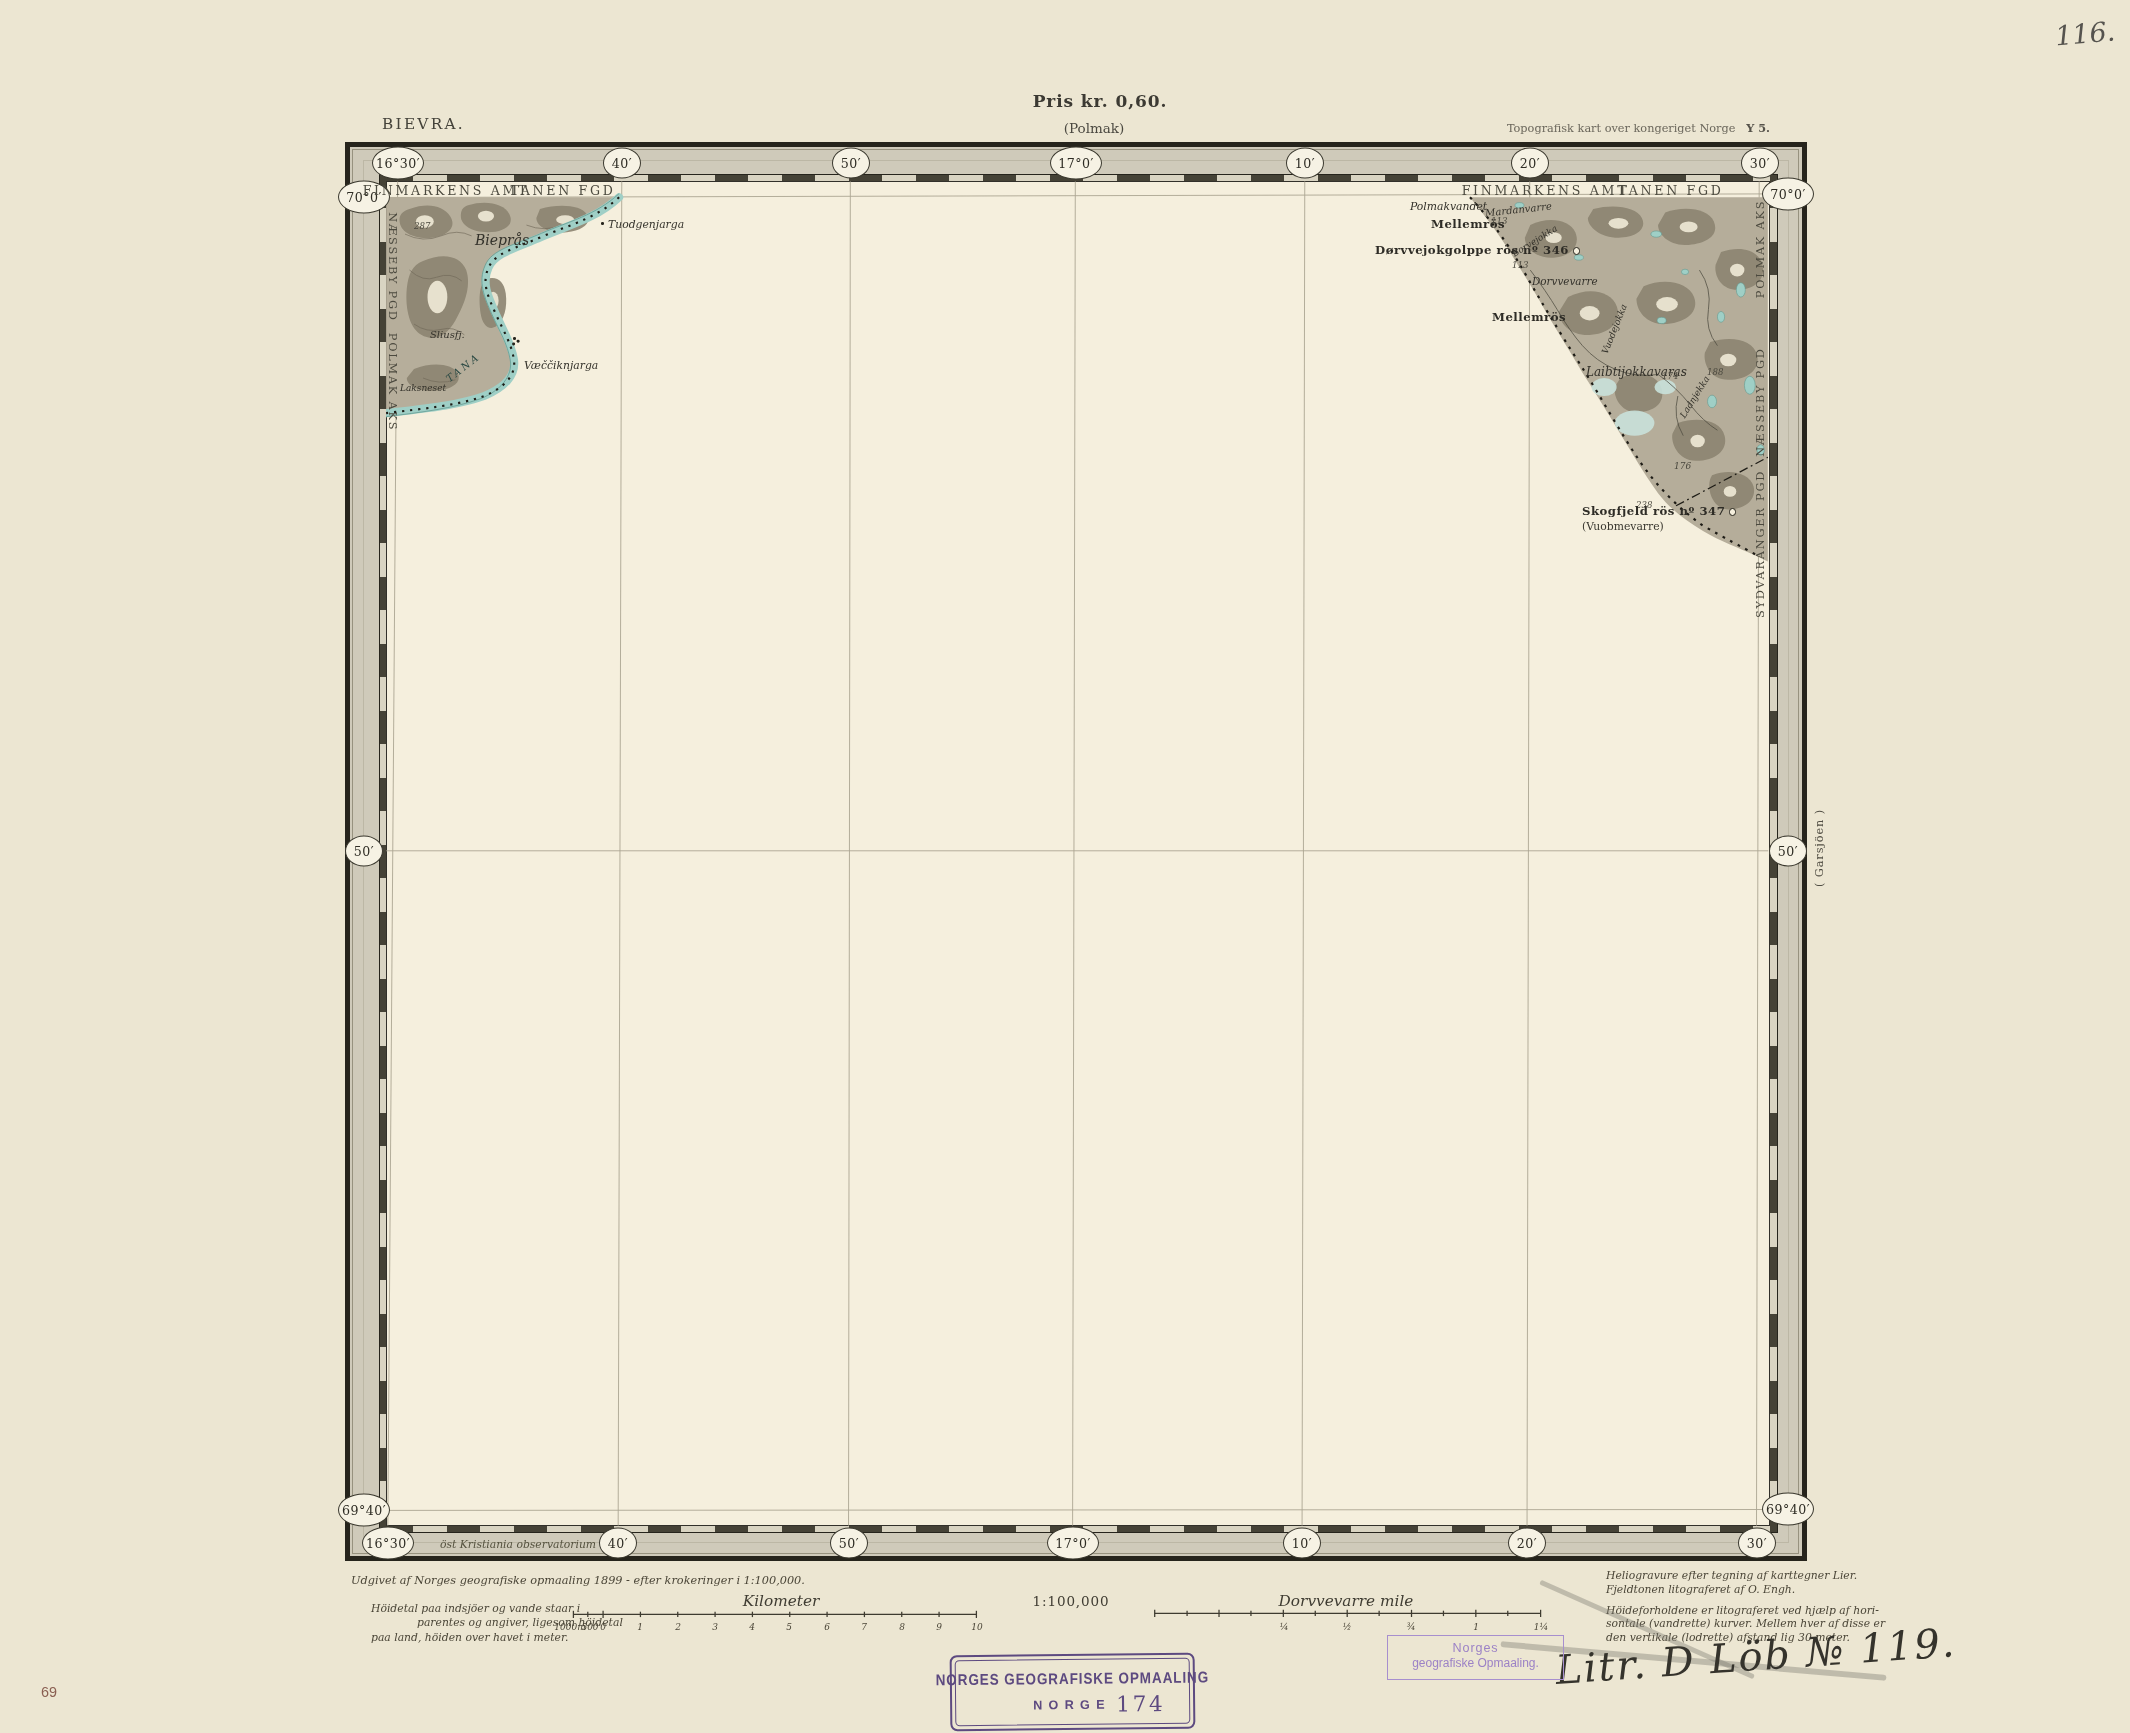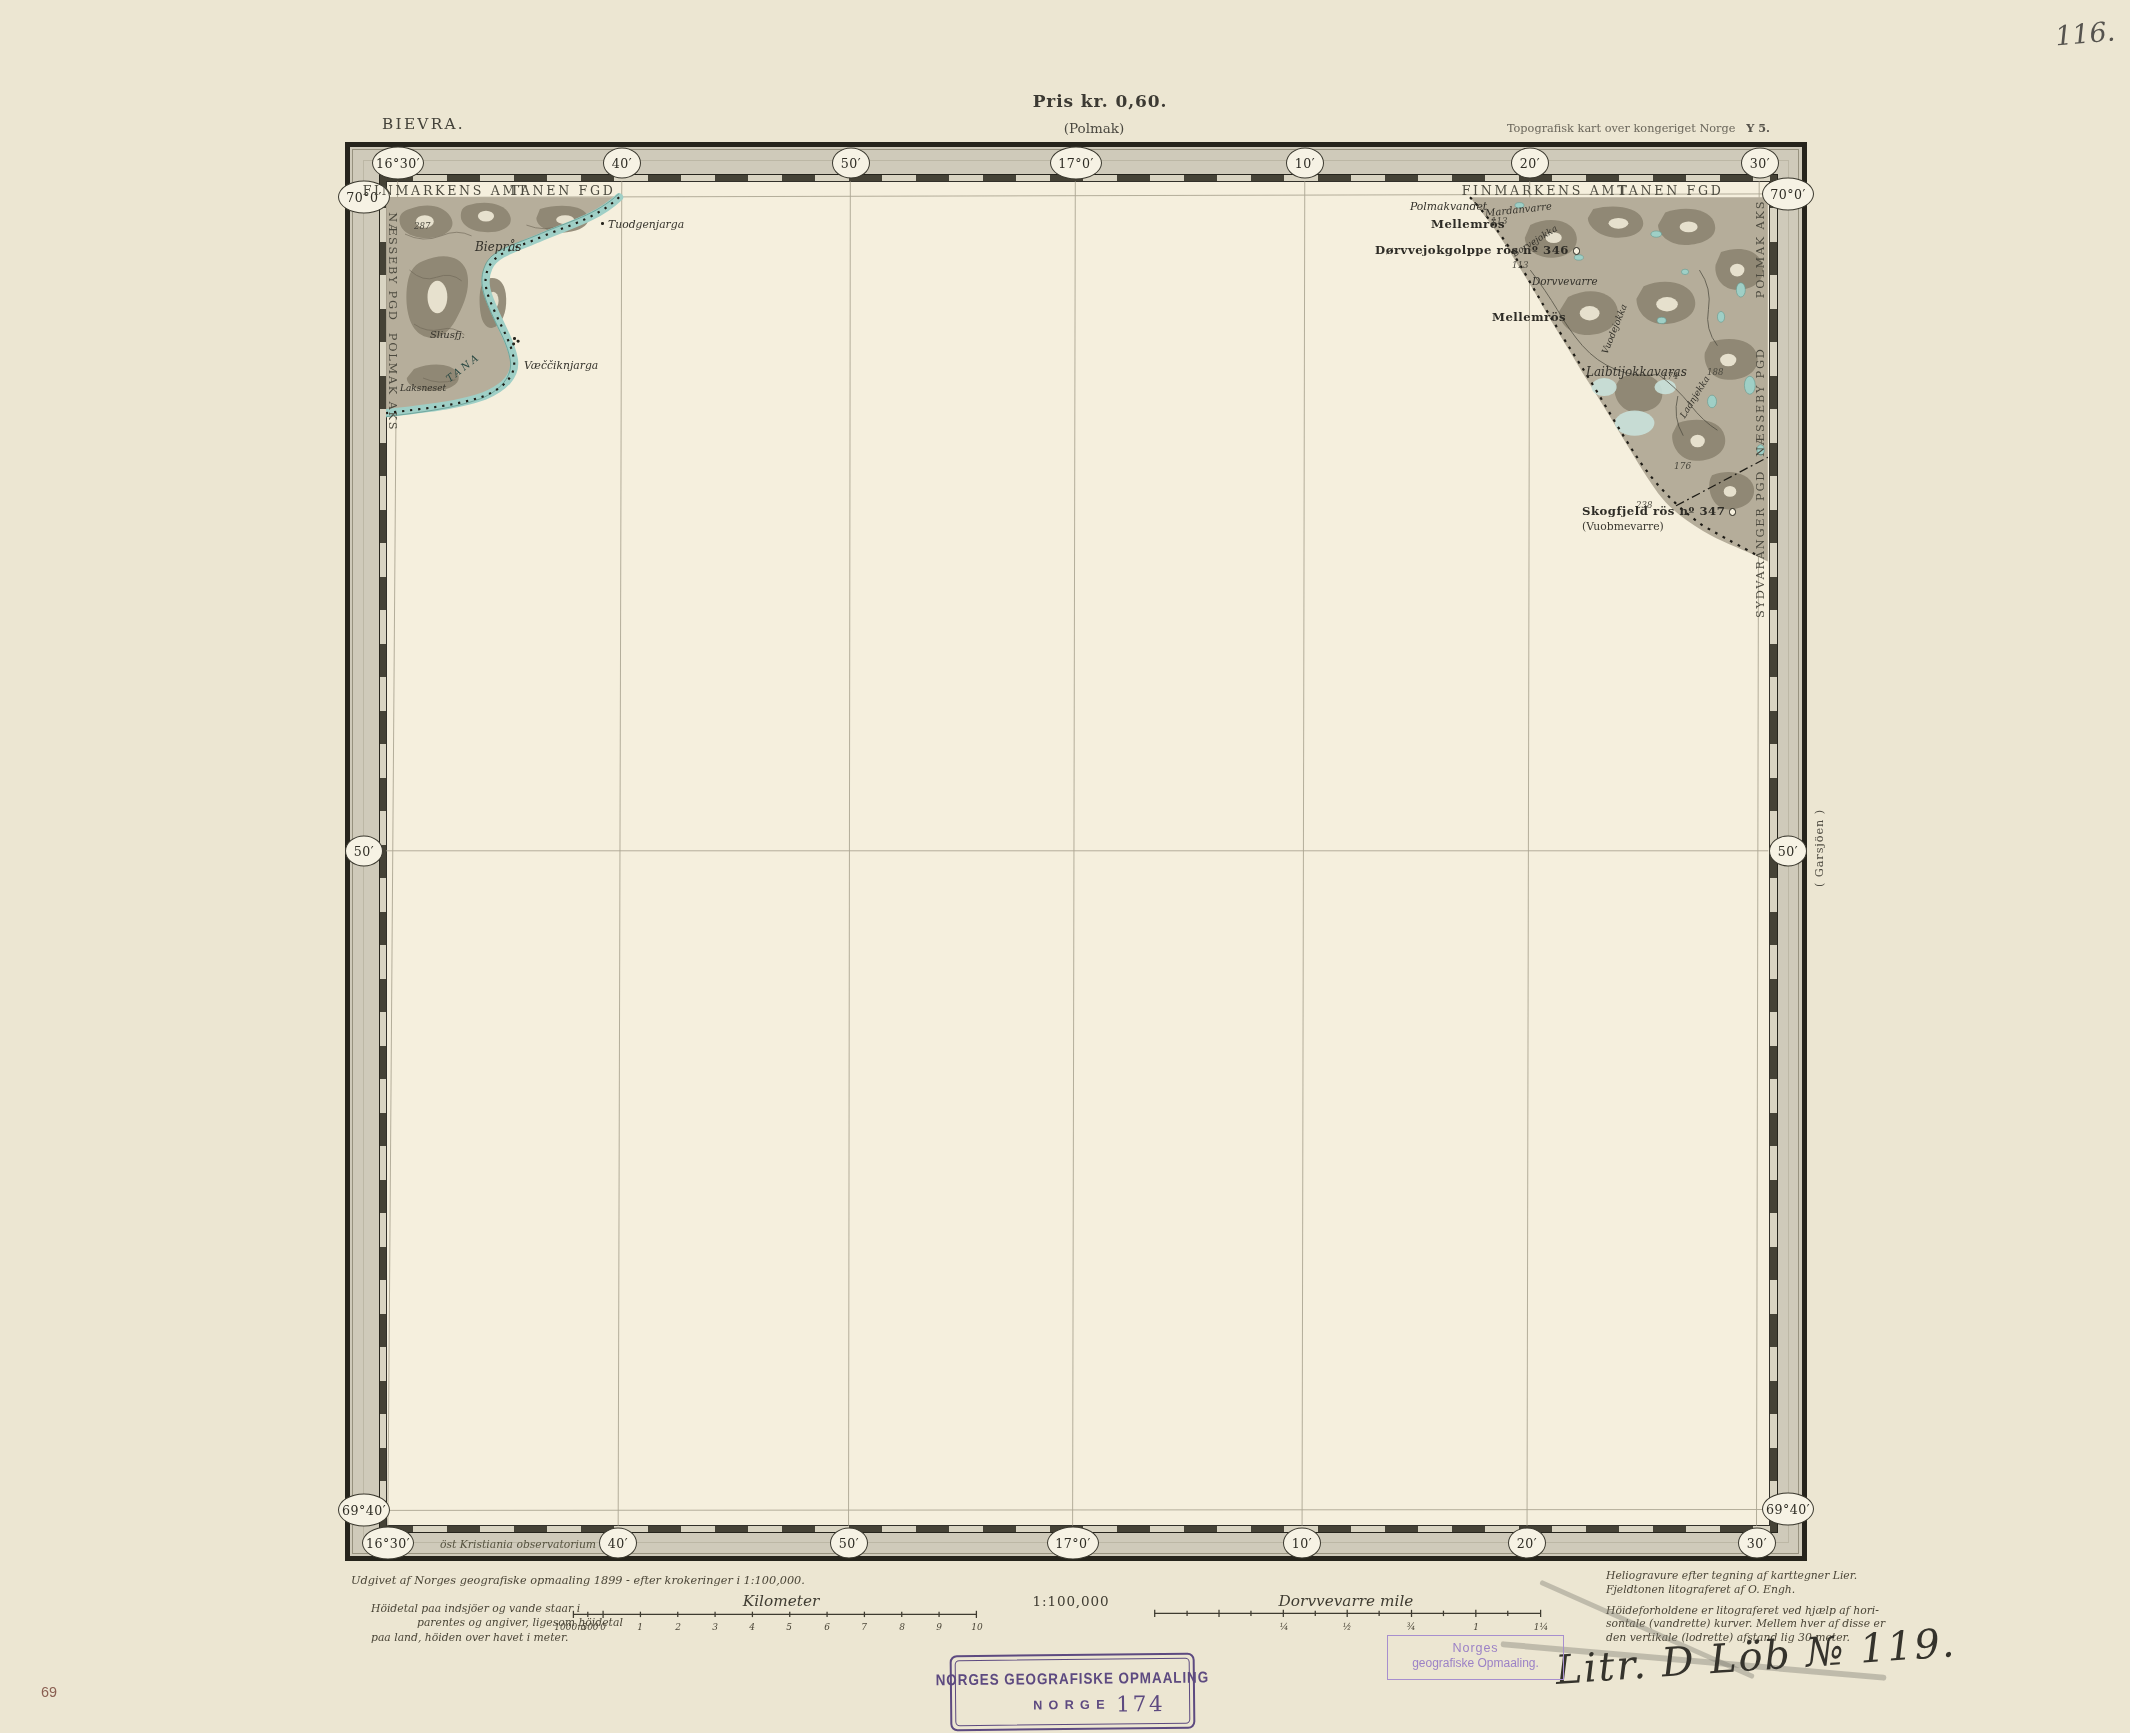--- a/index.html
+++ b/index.html
@@ -270,21 +270,21 @@
   <div class="edge-v ctr-l90 lbl" style="left:1761px;top:544px;">SYDVARANGER PGD</div>
 
   <div class="dot" style="left:601px;top:222px;"></div>
   <div class="map-lbl script-lbl" style="left:608px;top:218px;">Tuodgenjarga</div>
   <div class="dot" style="left:513px;top:337px;box-shadow:3.6px 2.7px 0 #26241c,-0.9px 5.4px 0 #26241c;"></div>
   <div class="map-lbl script-lbl" style="left:524px;top:335px;margin-top:24px;">Væččiknjarga</div>
   <div class="map-lbl script-lbl" style="left:430px;top:329px;font-size:10px;">Sliusfj.</div>
   <div class="map-lbl script-lbl" style="left:400px;top:383px;font-size:9px;">Laksneset</div>
   <div class="map-lbl ital" style="left:443px;top:362px;font-size:10px;letter-spacing:2.7px;color:#2c4a44;transform:rotate(-38deg);">TANA</div>
   <div class="map-lbl elev" style="left:414px;top:221px;">287</div>
-  <div class="map-lbl script-lbl" style="left:475px;top:240px;font-size:12px;">Bieprås</div>
+  <div class="map-lbl script-lbl" style="left:475px;top:232px;font-size:14px;">Bieprås</div>
 
   <div class="map-lbl script-lbl" style="left:1410px;top:200px;">Polmakvandet</div>
   <div class="map-lbl bold-lbl" style="left:1431px;top:217px;">Mellemrös</div>
   <div class="map-lbl bold-lbl" style="left:1375px;top:243px;"><span>Dørvvejokgolppe rös nº 346</span><span class="ring"></span></div>
   <div class="map-lbl script-lbl" style="left:1485px;top:204px;font-size:10px;transform:rotate(-6deg);">Mardanvarre</div>
   <div class="map-lbl elev" style="left:1491px;top:216px;">113</div>
   <div class="map-lbl script-lbl" style="left:1509px;top:236px;font-size:9px;transform:rotate(-32deg);">Borvejokka</div>
   <div class="map-lbl script-lbl" style="left:1532px;top:275px;font-size:10.4px;">Dorvvevarre</div>
   <div class="map-lbl elev" style="left:1512px;top:260px;">113</div>
   <div class="map-lbl bold-lbl" style="left:1492px;top:310px;">Mellemrös</div>

